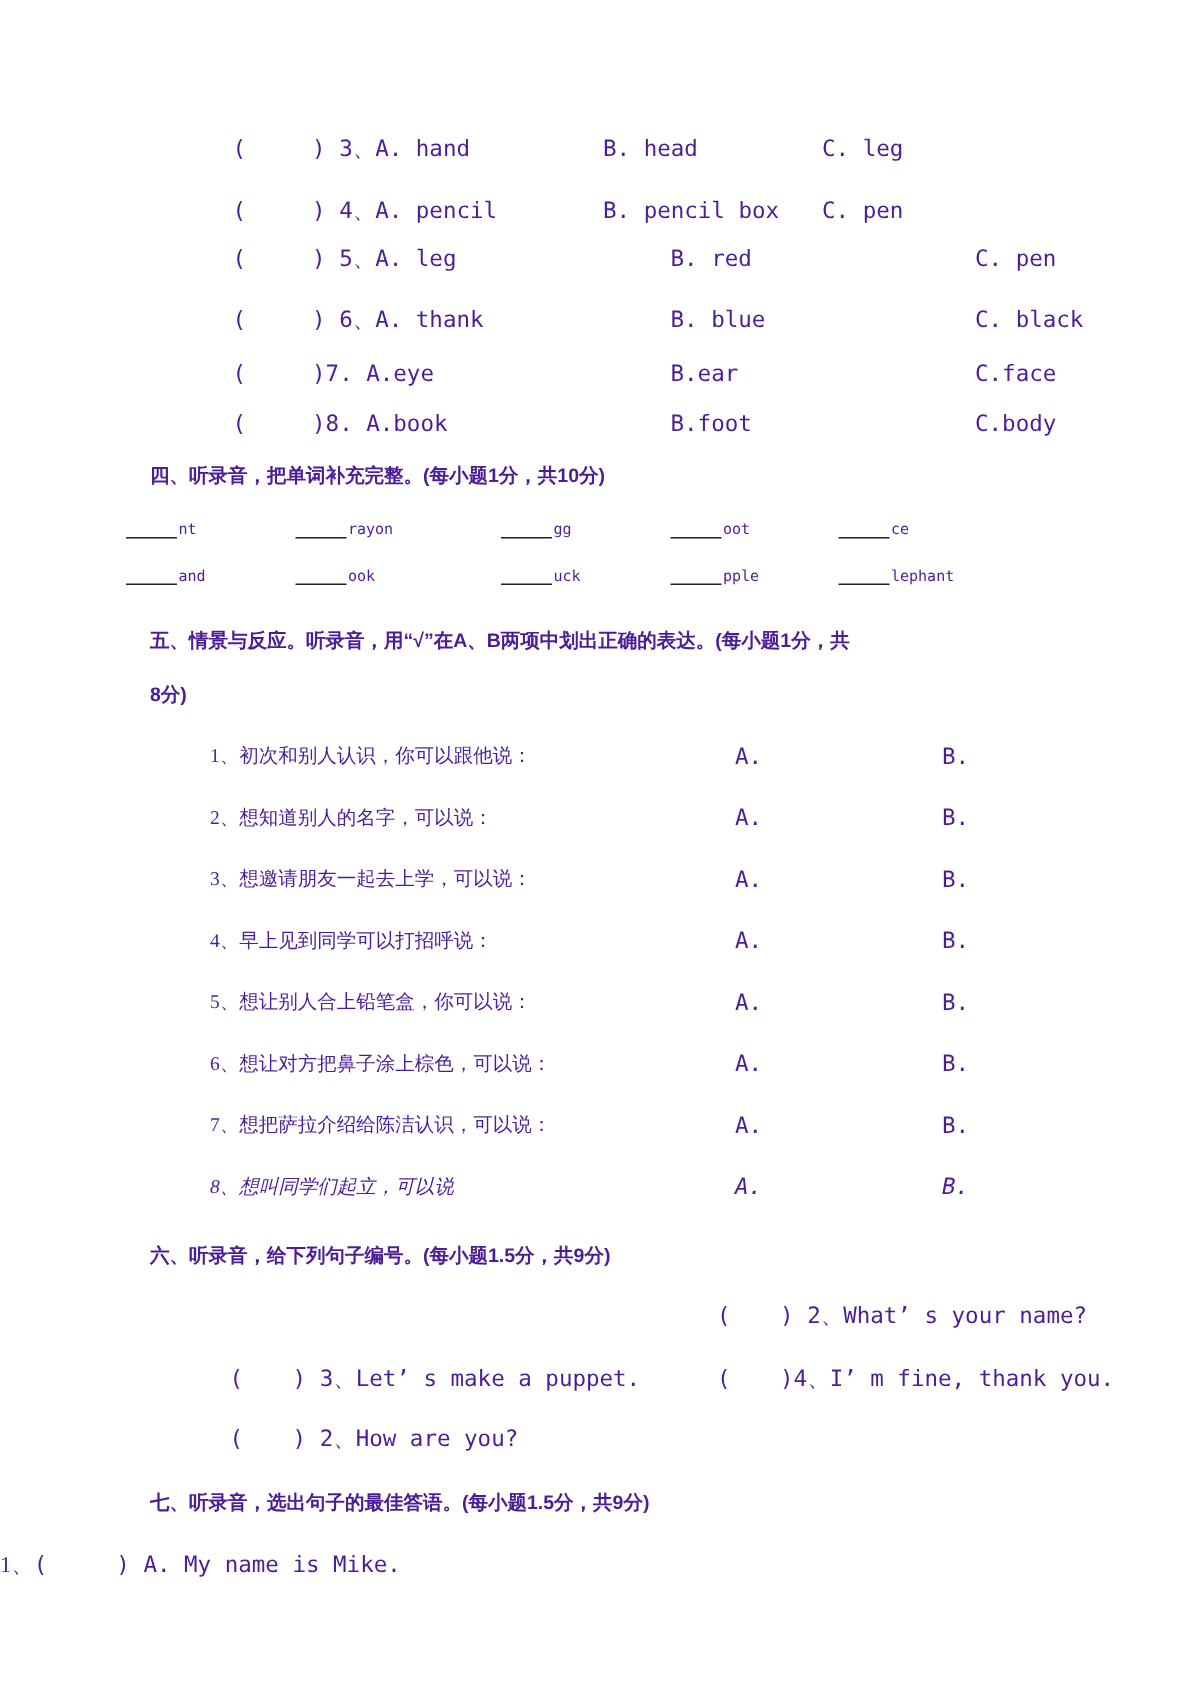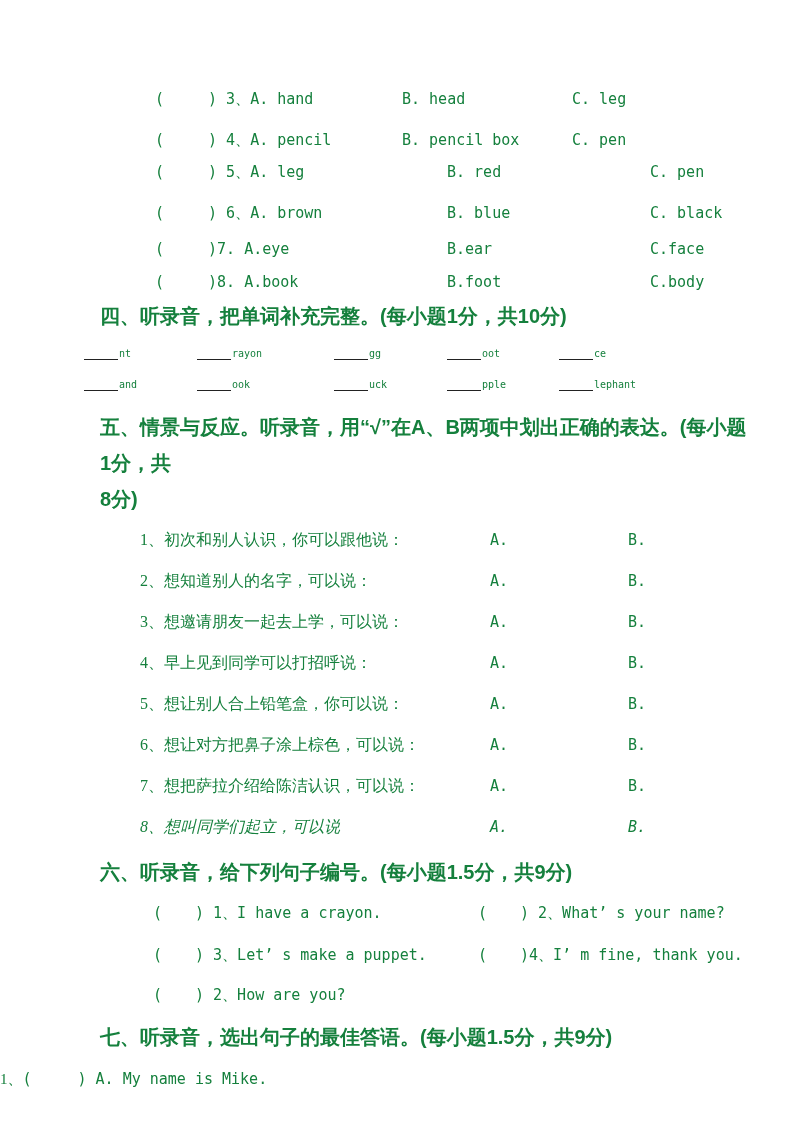--- a/index.html
+++ b/index.html
@@ -1,52 +1,52 @@
 <!DOCTYPE html>
 <html><head>
 <meta charset="utf-8">
 <style>
   html,body{margin:0;padding:0;background:#ffffff;}
   .page{
     position:relative;
     width:793px;height:1122px;
     margin:0 auto;
     background:#ffffff;
-    color:#15803d;
+    color:#4c1d95;
     font-family:"Liberation Serif","DejaVu Serif",serif;
     font-size:16px;
     overflow:hidden;
     box-sizing:border-box;
     padding-top:91px;
   }
   .mono{font-family:"DejaVu Sans Mono","Liberation Mono",monospace;}
   .pre{white-space:pre;}
 
   
   .mc-row{position:relative;height:16px;line-height:16px;font-size:15px;margin-bottom:25px;}
   .mc-row .q{position:absolute;left:155px;white-space:nowrap;}
   .mc-row .b{position:absolute;}
   .mc-row .c{position:absolute;}
   .mc-row.narrow .b{left:402px;}
-  .mc-row.narrow .c{left:572px;}
+  .mc-row.narrow .c{left:548px;}
   .mc-row.wide .b{left:447px;}
   .mc-row.wide .c{left:650px;}
   .mc-row.m26{margin-bottom:16px;}
   .mc-row.m20{margin-bottom:20px;}
   .mc-row.m17{margin-bottom:17px;}
   .mc-row.m0{margin-bottom:0;}
   .gap3{display:inline-block;width:44px;}
   .gap6{display:inline-block;width:33px;}
   .gap7{display:inline-block;width:46px;}
 
   
   .sec-title{
     font-family:"Liberation Sans","DejaVu Sans",sans-serif;
     font-weight:700;
-    font-size:20px;line-height:17px;
+    font-size:13px;line-height:17px;
     padding-left:100px;padding-right:45px;
   }
   .sec-title.two{line-height:36px;margin-top:16px;}
   #h4{margin-top:18px;}
   #h6{margin-top:29px;}
   #h7{margin-top:26px;}
 
   
   .blank-row{display:flex;padding-left:84px;height:16px;line-height:16px;font-size:10px;}
   .blank-row.r1{margin-top:21px;}
@@ -54,21 +54,21 @@
   .blank-item{white-space:nowrap;}
   .blank-row .blank-item:nth-child(1){width:113px;}
   .blank-row .blank-item:nth-child(2){width:137px;}
   .blank-row .blank-item:nth-child(3){width:113px;}
   .blank-row .blank-item:nth-child(4){width:112px;}
   .blank-line{display:inline-block;width:34px;height:2px;border-bottom:1.5px solid #222;vertical-align:-3px;margin-right:1px;}
 
   
   .s5-list{margin-top:15px;}
   .s5-row{position:relative;height:16px;line-height:16px;margin-bottom:25px;}
-  .s5-row .q{position:absolute;left:140px;font-size:16px;white-space:nowrap;text-align:right;}
+  .s5-row .q{position:absolute;left:140px;font-size:13px;white-space:nowrap;text-align:right;}
   .s5-row .oa{position:absolute;left:490px;font-size:15px;}
   .s5-row .ob{position:absolute;left:628px;font-size:15px;}
   .s5-row.last{margin-bottom:0;font-style:italic;}
 
   
   .s6-list{margin-top:24px;}
   .s6-row{position:relative;height:16px;line-height:16px;font-size:15px;margin-bottom:26px;}
   .s6-row.rB{margin-bottom:24px;text-align:right;}
   .s6-row.rC{margin-bottom:0;}
   .s6-row .lcell{position:absolute;left:153px;white-space:nowrap;}
@@ -96,21 +96,21 @@
       <span class="c mono pre">C. pen</span>
     </div>
 
     <div class="mc-row wide">
       <span class="q"><span class="mono">(</span><span class="gap3"></span><span class="mono pre">) 5、</span><span class="mono pre">A. leg</span></span>
       <span class="b mono pre">B. red</span>
       <span class="c mono pre">C. pen</span>
     </div>
 
     <div class="mc-row wide m20">
-      <span class="q"><span class="mono">(</span><span class="gap3"></span><span class="mono pre">) 6、</span><span class="mono pre">A. brown</span></span>
+      <span class="q"><span class="mono">(</span><span class="gap3"></span><span class="mono pre">) 6、</span><span class="mono pre">A. thank</span></span>
       <span class="b mono pre">B. blue</span>
       <span class="c mono pre">C. black</span>
     </div>
 
     <div class="mc-row wide m17">
       <span class="q"><span class="mono">(</span><span class="gap3"></span><span class="mono pre">)7. </span><span class="mono pre">A.eye</span></span>
       <span class="b mono pre">B.ear</span>
       <span class="c mono pre">C.face</span>
     </div>
 
@@ -182,21 +182,20 @@
       <span class="q">8、想叫同学们起立，可以说</span>
       <span class="oa mono">A.</span>
       <span class="ob mono">B.</span>
     </div>
   </div>
 
   <div id="h6" class="sec-title">六、听录音，给下列句子编号。(每小题1.5分，共9分)</div>
 
   <div class="s6-list">
     <div class="s6-row">
-      <span class="lcell mono"><span>(</span><span class="gap6"></span><span class="pre">) 1、I have a crayon.</span></span>
       <span class="rcell mono"><span>(</span><span class="gap6"></span><span class="pre">) 2、What’ s your name?</span></span>
     </div>
     <div class="s6-row rB">
       <span class="lcell mono"><span>(</span><span class="gap6"></span><span class="pre">) 3、Let’ s make a puppet.</span></span>
       <span class="rcell mono"><span>(</span><span class="gap6"></span><span class="pre">)4、I’ m fine, thank you.</span></span>
     </div>
     <div class="s6-row rC">
       <span class="lcell mono"><span>(</span><span class="gap6"></span><span class="pre">) 2、How are you?</span></span>
     </div>
   </div>

